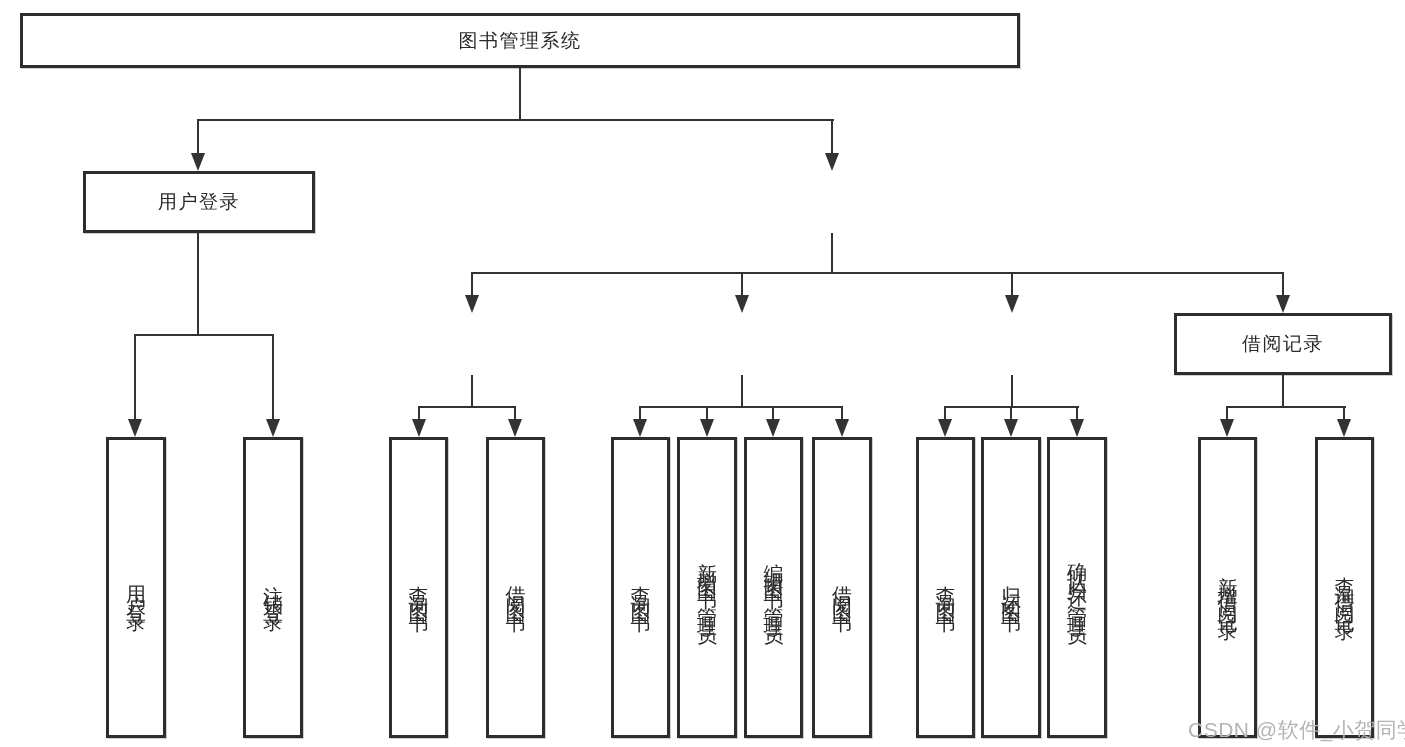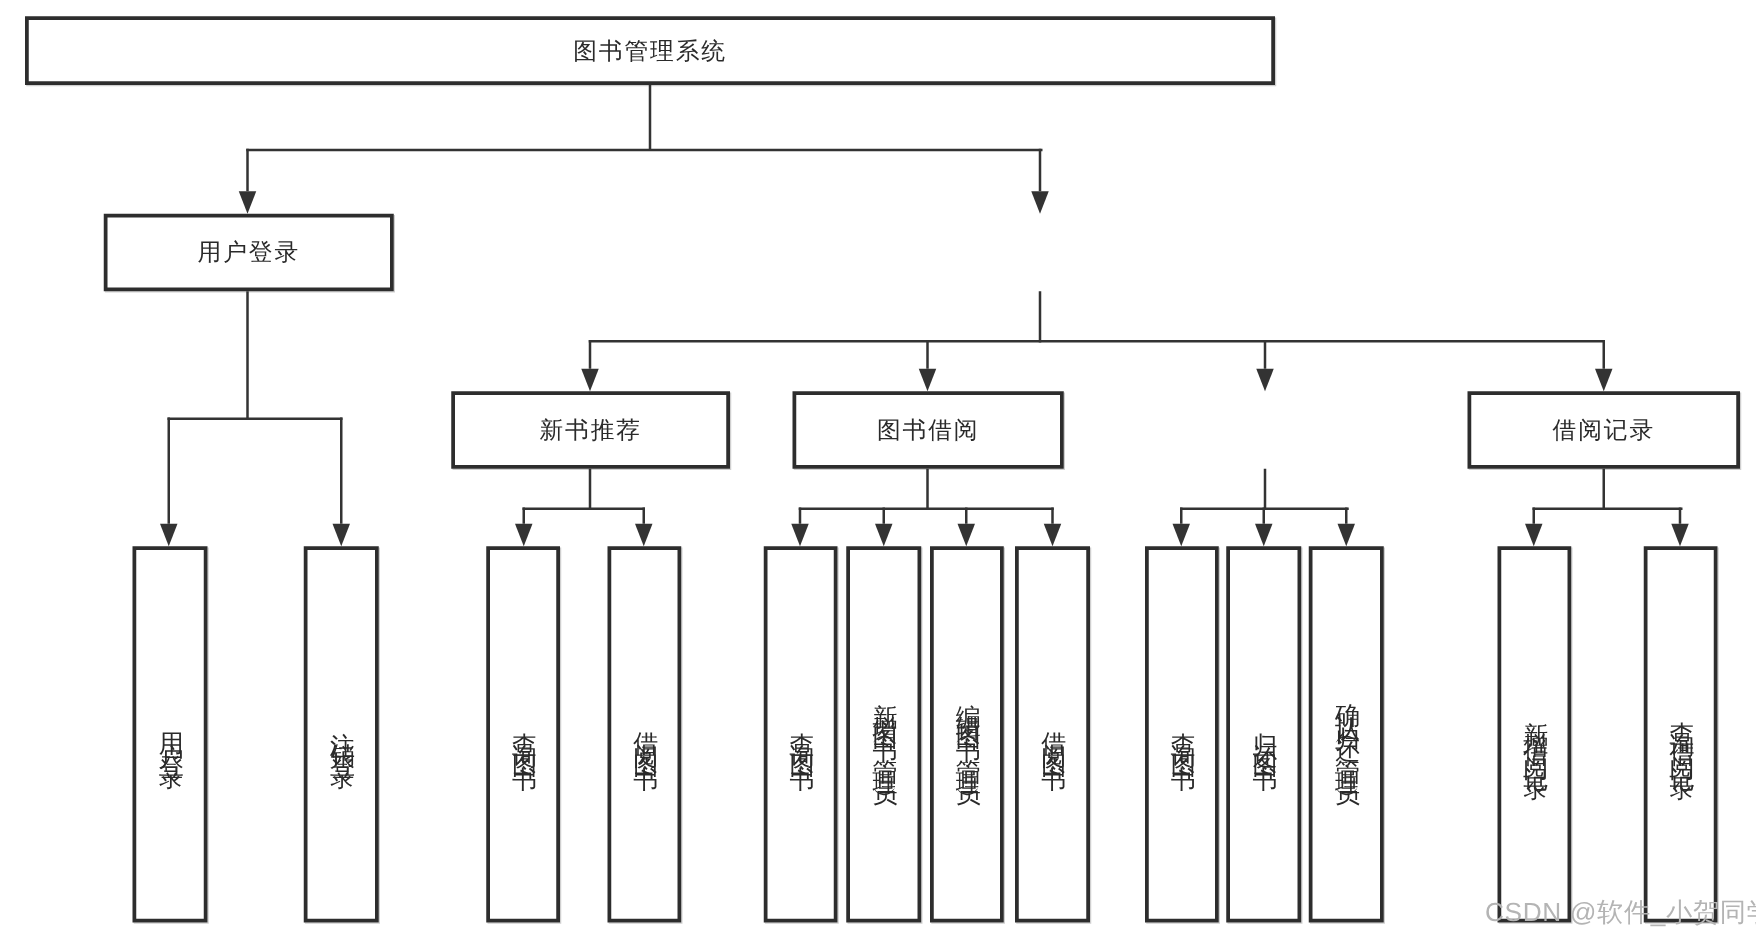--- a/index.html
+++ b/index.html
@@ -35,26 +35,20 @@
 <div class="canvas">
 
   <div class="box" style="left:20px;top:13px;width:1000px;height:55px;">
     <span class="label">图书管理系统</span>
   </div>
 
   <div class="box" style="left:83px;top:171px;width:232px;height:62px;">
     <span class="label">用户登录</span>
   </div>
 
-  <div class="box" style="left:361px;top:313px;width:223px;height:62px;">
-    <span class="label">新书推荐</span>
-  </div>
-  <div class="box" style="left:634px;top:313px;width:217px;height:62px;">
-    <span class="label">图书借阅</span>
-  </div>
   <div class="box" style="left:1174px;top:313px;width:218px;height:62px;text-align:center;">
     <span class="label">借阅记录</span>
   </div>
 
   <div class="box vbox" style="left:106px;top:437px;width:60px;height:301px;">
     <span class="label">用户登录</span>
   </div>
   <div class="box vbox" style="left:243px;top:437px;width:60px;height:301px;">
     <span class="label">注销登录</span>
   </div>

